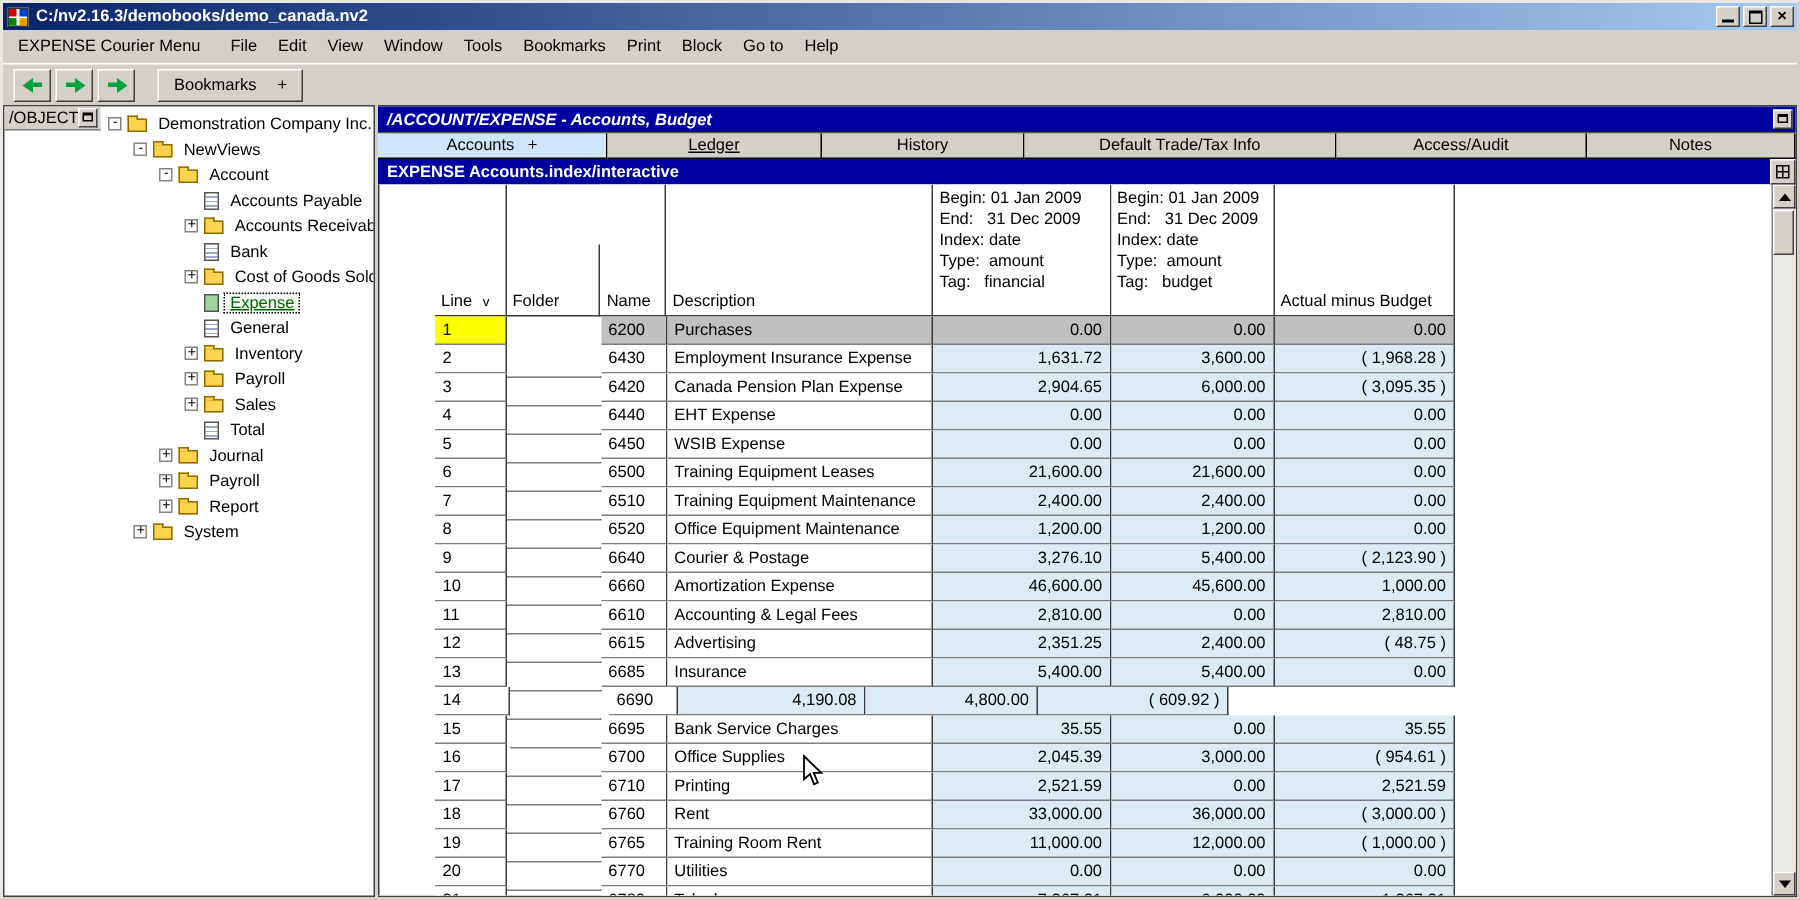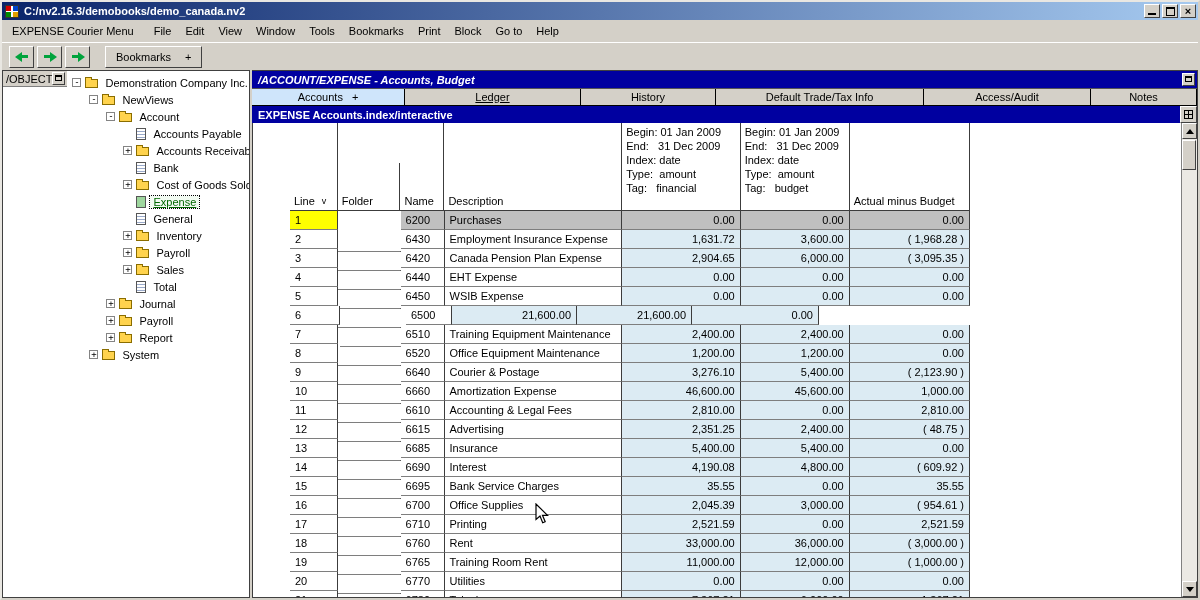--- a/index.html
+++ b/index.html
@@ -81,21 +81,21 @@
   
   .right-panel { flex:1; min-width:0; display:flex; flex-direction:column;
     border:1px solid #404040; border-left:none; background:#fff; }
   .content-title { height:17px; background:#0000a0; color:#fff; font-weight:bold;
     display:flex; align-items:center; padding:0 2px 0 6px; flex:0 0 auto; }
   .content-title .ct-text { flex:1; white-space:nowrap;font-style:italic; }
   .tabs { height:18px; display:flex; background:#d4d0c8; flex:0 0 auto; border-top:1px solid #555; }
   .tab { border-right:1px solid #000; border-bottom:1px solid #000; background:#d4d0c8;
     display:flex; align-items:center; justify-content:center; gap:9px; overflow:hidden; white-space:nowrap; }
   .tab.active { background:#cfe5fb; }
-  .tab:nth-child(1){ width:153px; } .tab:nth-child(2){ width:176px;text-decoration:underline; } .tab:nth-child(3){ width:135px; }
+  .tab:nth-child(1){ width:153px; } .tab:nth-child(2){ width:143px;text-decoration:underline; } .tab:nth-child(3){ width:135px; }
   .tab:nth-child(4){ width:208px; } .tab:nth-child(5){ width:167px; } .tab:nth-child(6){ flex:1; }
 
   .view-row { height:17px; display:flex; flex:0 0 auto; }
   .view-bar { flex:1; background:#0000a0; color:#fff; font-weight:bold;
     display:flex; align-items:center; padding-left:6px; white-space:nowrap; }
   .corner-btn { width:17px; background:#d4d0c8; position:relative;
     border:1px solid; border-color:#fff #404040 #404040 #fff; }
   .glyph-grid { position:absolute; left:3px; top:3px; width:9px; height:9px; border:1px solid #000;
     background:
       linear-gradient(#000,#000) 50% 0/1px 100% no-repeat,
@@ -404,20 +404,21 @@
     <div class="cell w-name">6450</div>
     <div class="cell w-desc">WSIB Expense</div>
     <div class="cell w-act num">0.00</div>
     <div class="cell w-bud num">0.00</div>
     <div class="cell w-diff num">0.00</div>
   </div>
               <div class="row">
     <div class="cell w-line line-cell">6</div>
     <div class="cell w-folder">expense</div>
     <div class="cell w-name">6500</div>
+    <div class="cell w-desc">Training Equipment Leases</div>
     <div class="cell w-act num">21,600.00</div>
     <div class="cell w-bud num">21,600.00</div>
     <div class="cell w-diff num">0.00</div>
   </div>
               <div class="row">
     <div class="cell w-line line-cell">7</div>
     <div class="cell w-folder">expense</div>
     <div class="cell w-name">6510</div>
     <div class="cell w-desc">Training Equipment Maintenance</div>
     <div class="cell w-act num">2,400.00</div>
@@ -475,21 +476,20 @@
     <div class="cell w-name">6685</div>
     <div class="cell w-desc">Insurance</div>
     <div class="cell w-act num">5,400.00</div>
     <div class="cell w-bud num">5,400.00</div>
     <div class="cell w-diff num">0.00</div>
   </div>
               <div class="row">
     <div class="cell w-line line-cell">14</div>
     <div class="cell w-folder">expense</div>
     <div class="cell w-name">6690</div>
-    <div class="cell w-desc">Interest</div>
     <div class="cell w-act num">4,190.08</div>
     <div class="cell w-bud num">4,800.00</div>
     <div class="cell w-diff num">( 609.92 )</div>
   </div>
               <div class="row">
     <div class="cell w-line line-cell">15</div>
     <div class="cell w-folder">expense</div>
     <div class="cell w-name">6695</div>
     <div class="cell w-desc">Bank Service Charges</div>
     <div class="cell w-act num">35.55</div>

